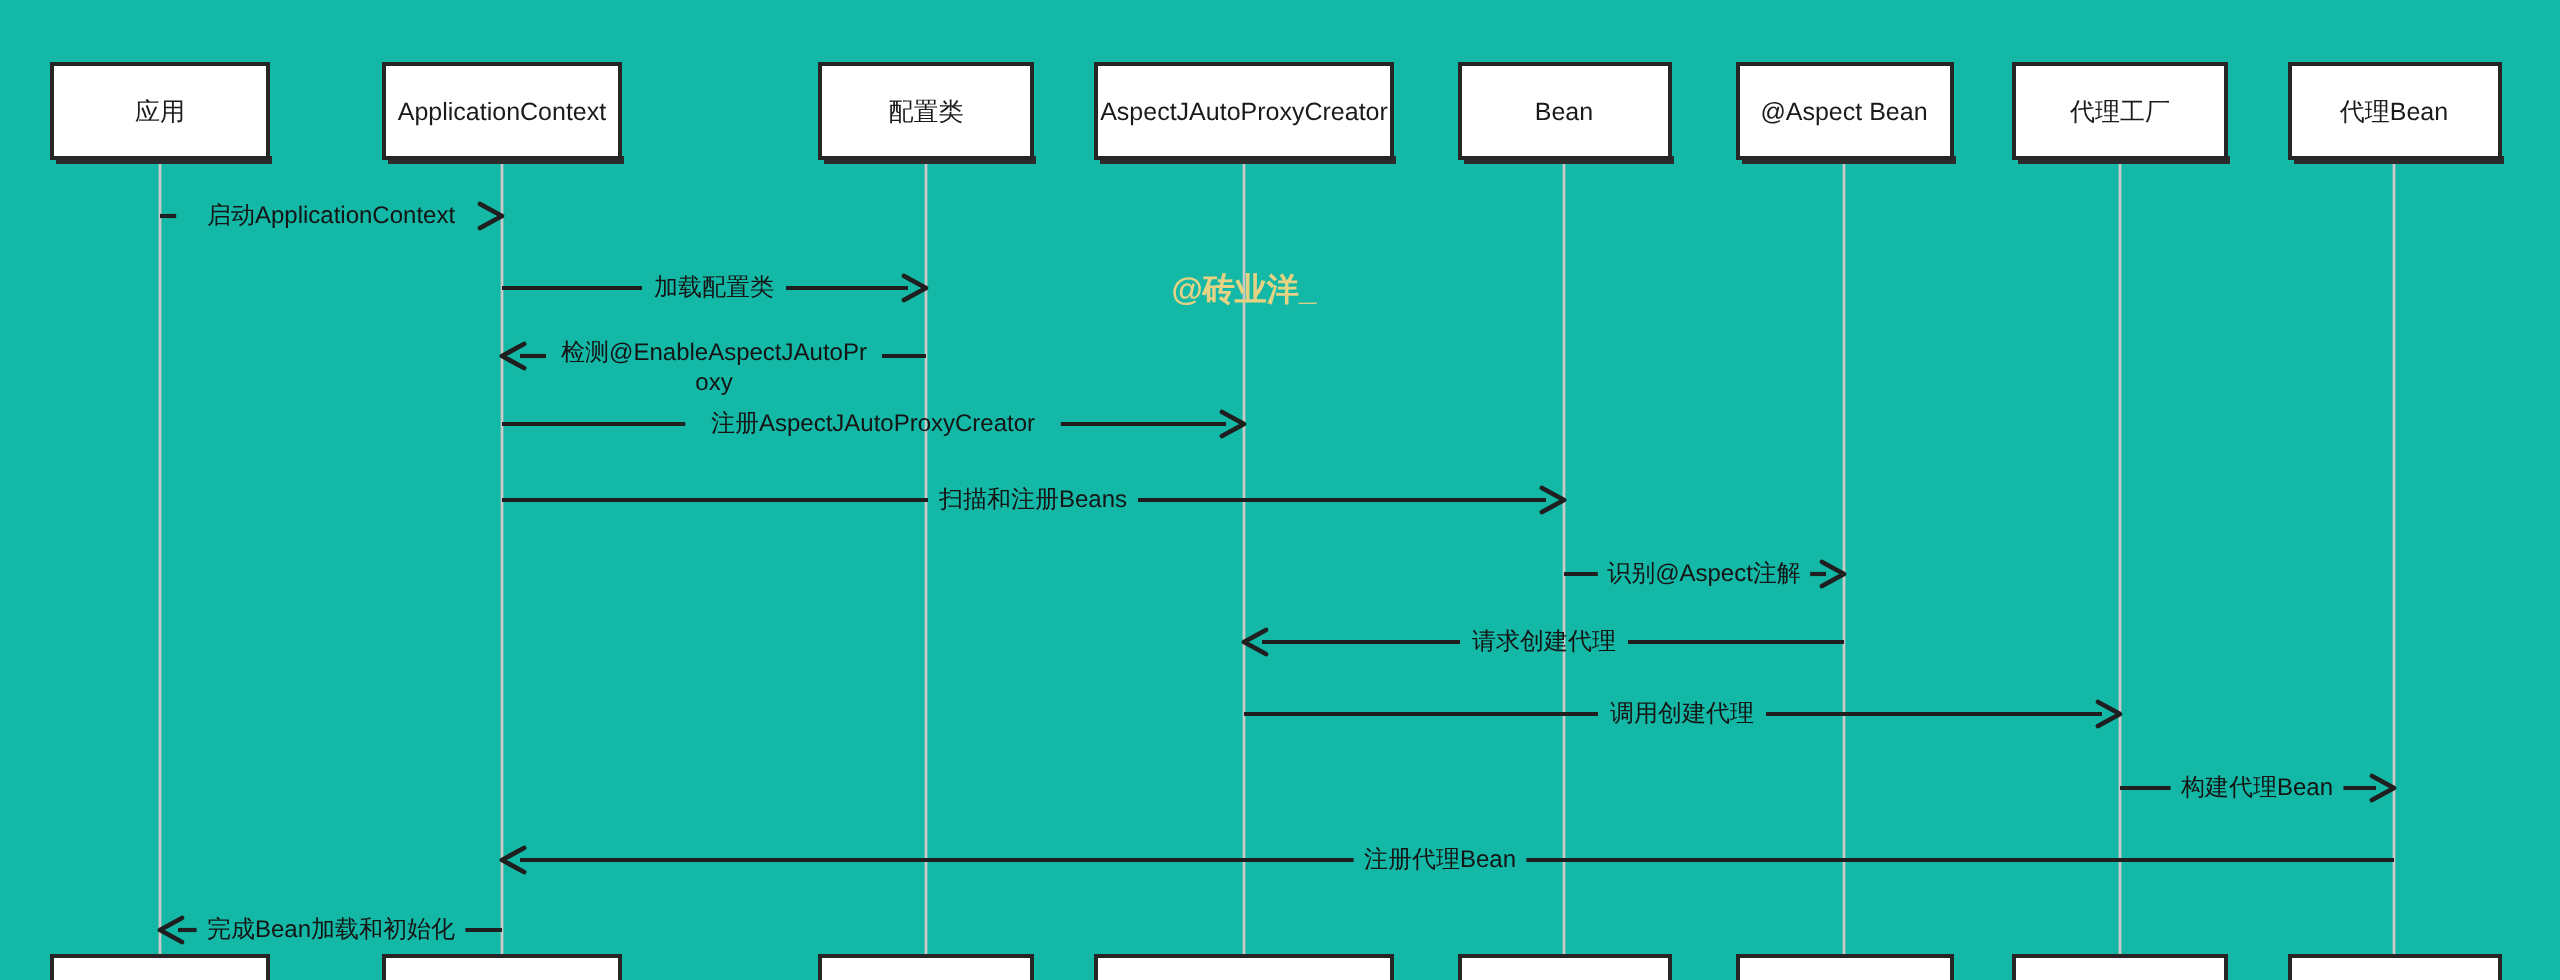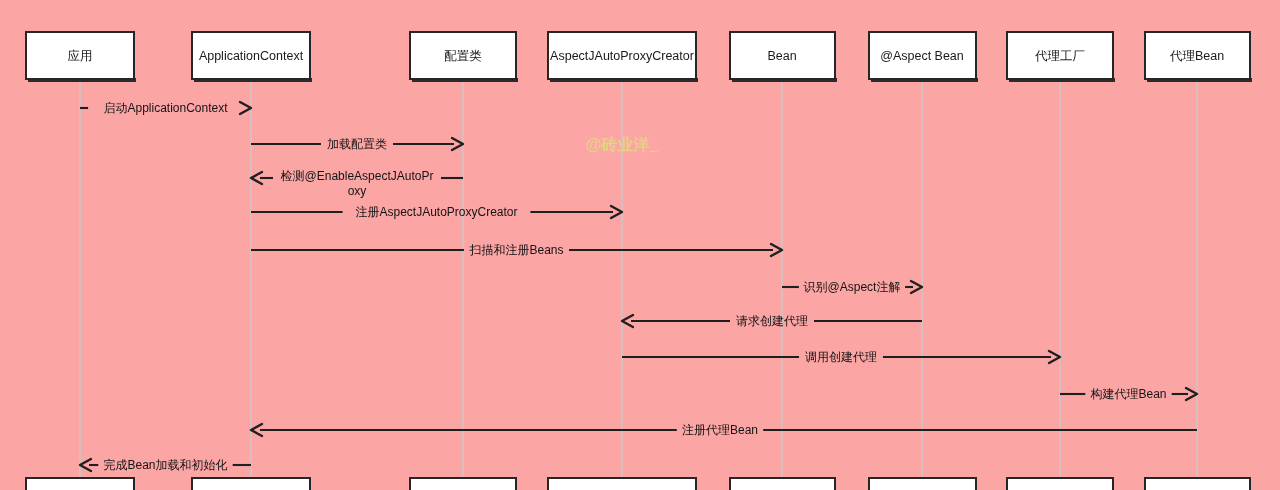--- a/index.html
+++ b/index.html
@@ -8,21 +8,21 @@
     background: #ffffff;
   }
   body {
     font-family: "Liberation Sans", "DejaVu Sans", sans-serif;
   }
   #diagram-root {
     position: relative;
     width: 1280px;
     height: 490px;
     overflow: hidden;
-    background: #fca5a5;
+    background: #14b8a6;
   }
   #seq-svg {
     position: absolute;
     left: 0;
     top: 0;
   }
   .actor-box-rect {
     fill: #ffffff;
     stroke: #262626;
     stroke-width: 2;

